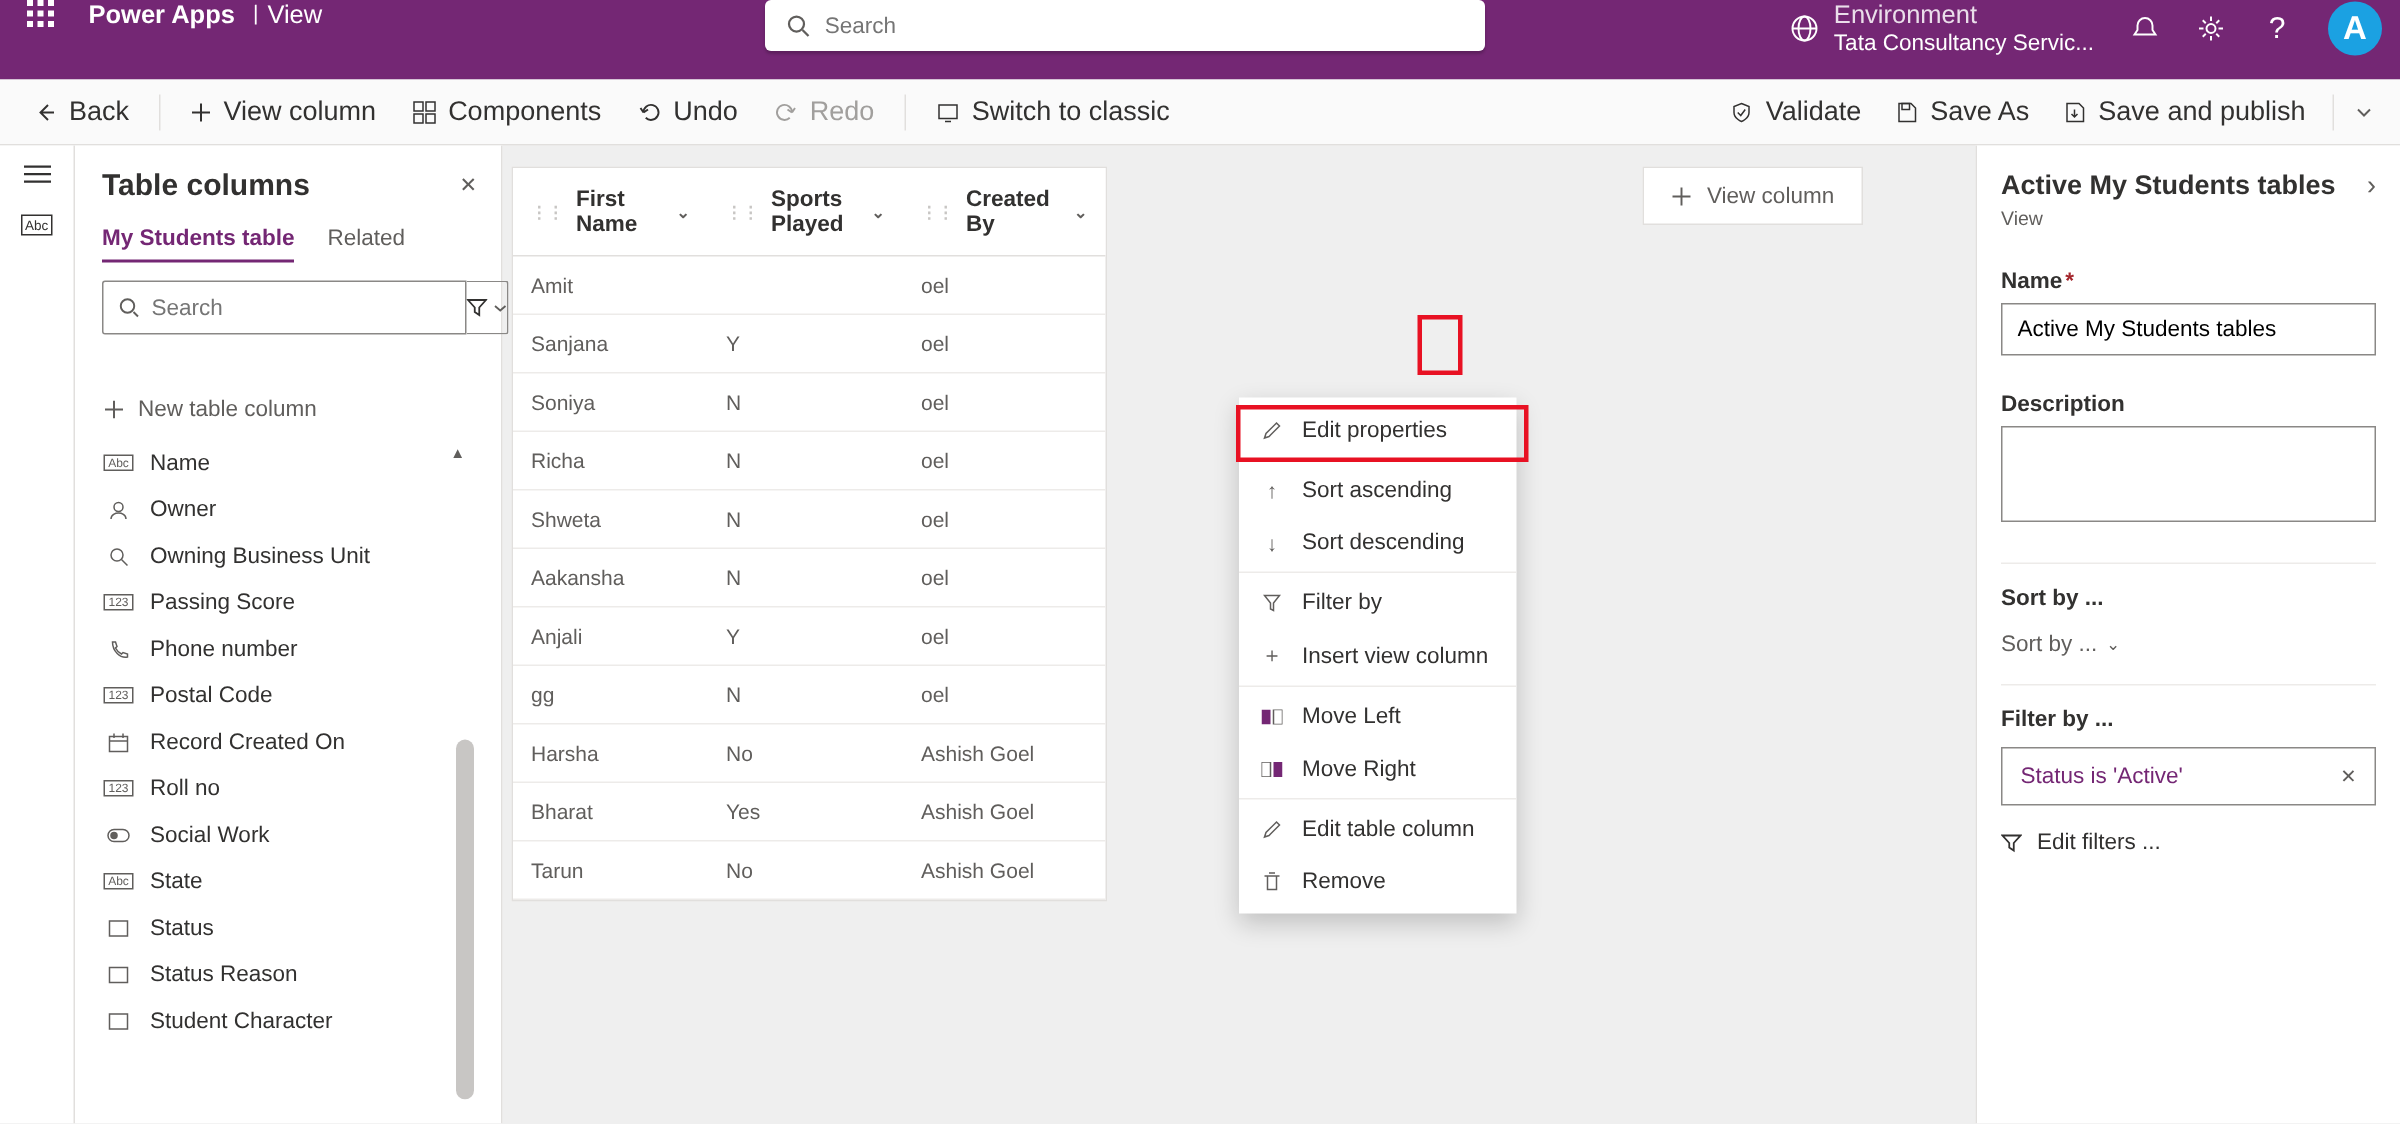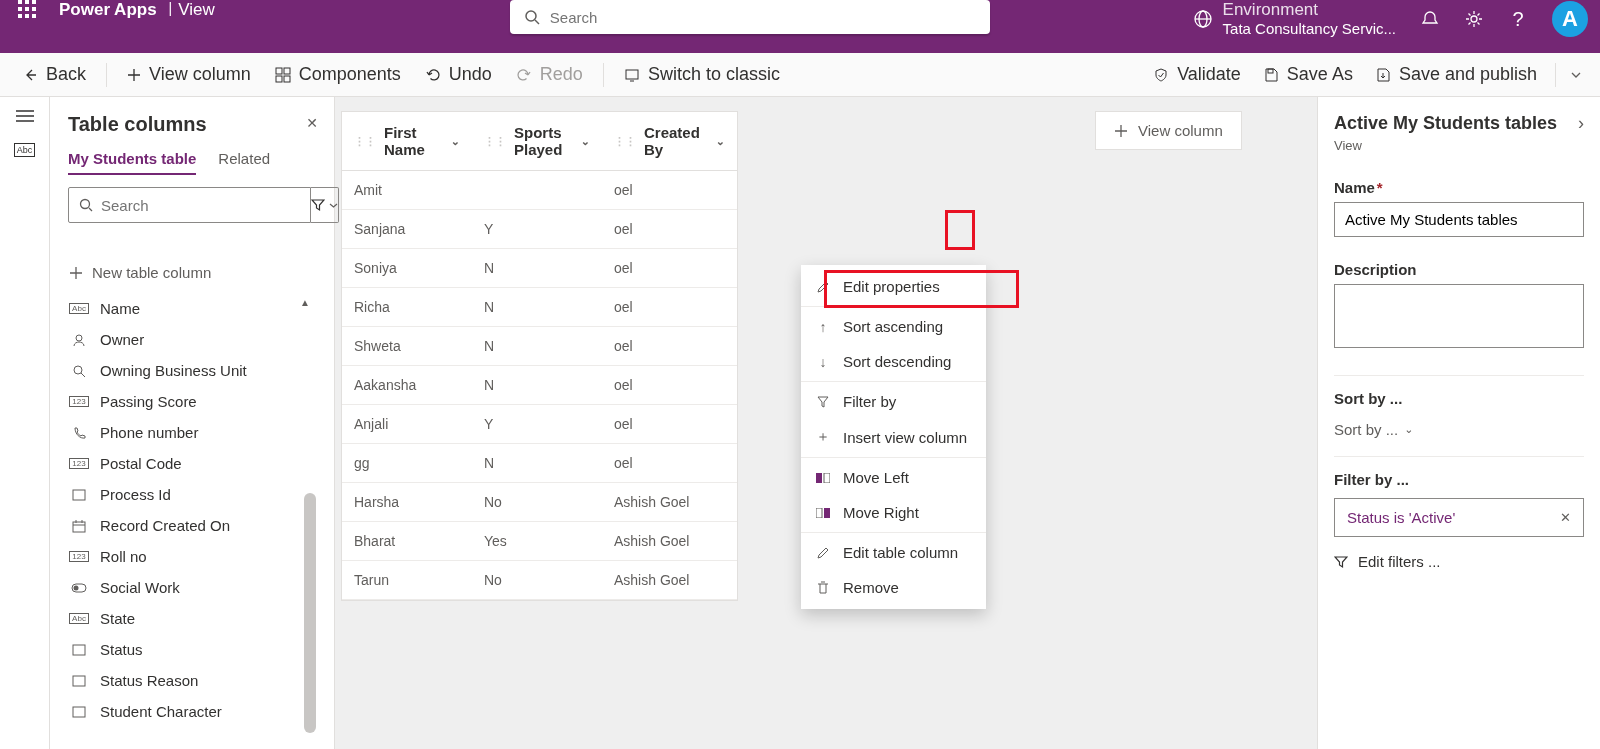--- a/index.html
+++ b/index.html
@@ -52,21 +52,21 @@
 .gh-cell { padding:12px 12px; font-size:15px; font-weight:600; color:#323130; display:flex; align-items:center; gap:6px; position:relative; border-right:0;}
 .gh-cell .handle{ color:#c8c6c4; font-size:11px; margin-right:2px;}
 .gh-caret{ color:#605e5c; font-size:11px;}
 .col-a{ width:130px;}
 .col-b{ width:130px; position:relative;}
 .col-c{ width:135px;}
 .grid-row{ display:flex; border-bottom:1px solid #edebe9;}
 .gr-cell{ padding:11px 12px; font-size:14px; color:#605e5c;}
 .add-col-chip{ position:absolute; left:760px; top:14px; background:#fff; border:1px solid #e1dfdd; padding:10px 18px; display:flex; align-items:center; gap:10px; font-size:15px; color:#605e5c;}
 
-.ctx-menu{ position:absolute; left:466px; top:168px; width:185px; background:#fff; box-shadow:0 6px 16px rgba(0,0,0,.2); z-index:50; padding:4px 0;}
+.ctx-menu{ position:absolute; left:491px; top:168px; width:185px; background:#fff; box-shadow:0 6px 16px rgba(0,0,0,.2); z-index:50; padding:4px 0;}
 .ctx-item{ display:flex; align-items:center; gap:12px; padding:9px 14px; font-size:15px; color:#323130; cursor:pointer;}
 .ctx-div{ height:1px; background:#edebe9; margin:2px 0;}
 .ctx-icon{ width:16px; color:#605e5c; display:flex; justify-content:center; font-size:14px;}
 
 .redbox1{ position:absolute; border:3px solid #e81123; left:489px; top:173px; width:195px; height:38px; z-index:60; pointer-events:none;}
 .redbox2{ position:absolute; border:3px solid #e81123; left:610px; top:113px; width:30px; height:40px; z-index:60; pointer-events:none;}
 
 .right-panel{ width:283px; background:#fff; border-left:1px solid #e1dfdd; padding:16px 16px; overflow:auto;}
 .rp-title{ font-size:18px; font-weight:600; margin-bottom:4px;}
 .rp-sub{ font-size:13px; color:#605e5c; margin-bottom:26px;}
@@ -295,28 +295,20 @@
           <span>Phone number</span>
         </div>
         <div class="lp-li">
           <span class="lp-li-icon">
             <span style="border:1px solid #605e5c;font-size:8px;padding:0 2px;">123</span>
           </span>
           <span>Postal Code</span>
         </div>
         <div class="lp-li">
           <span class="lp-li-icon">
-            <svg width="14" height="12" viewBox="0 0 14 12">
-              <rect x="1" y="1" width="12" height="10" fill="none" stroke="#605e5c"></rect>
-            </svg>
-          </span>
-          <span>Process Id</span>
-        </div>
-        <div class="lp-li">
-          <span class="lp-li-icon">
             <svg width="14" height="14" viewBox="0 0 14 14">
               <rect x="1" y="3" width="12" height="10" fill="none" stroke="#605e5c"></rect>
               <line x1="1" y1="6" x2="13" y2="6" stroke="#605e5c"></line>
               <line x1="4" y1="1" x2="4" y2="4" stroke="#605e5c"></line>
               <line x1="10" y1="1" x2="10" y2="4" stroke="#605e5c"></line>
             </svg>
           </span>
           <span>Record Created On</span>
         </div>
         <div class="lp-li">

